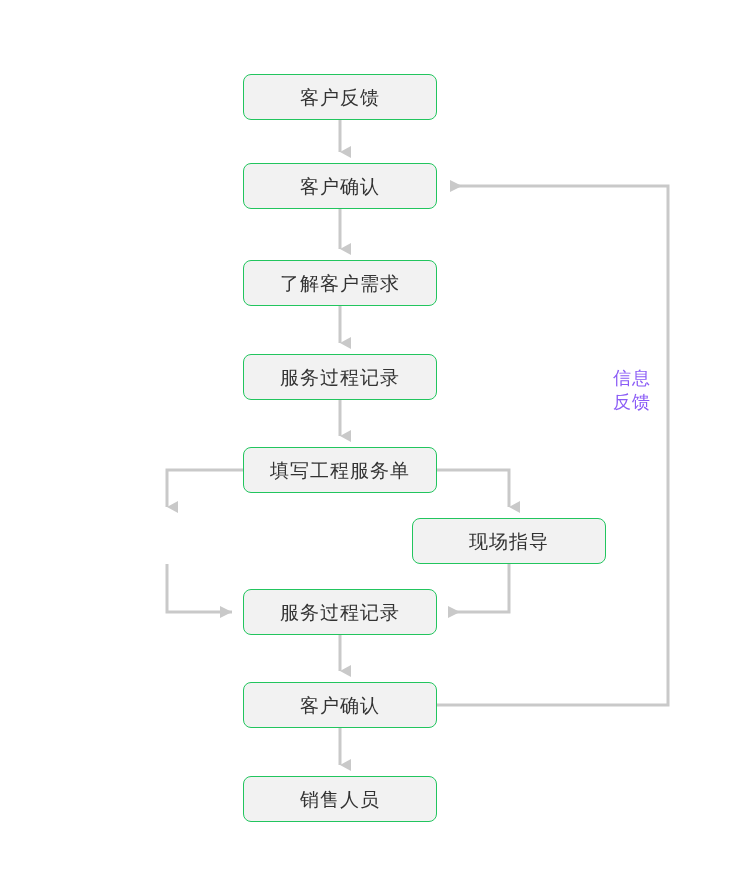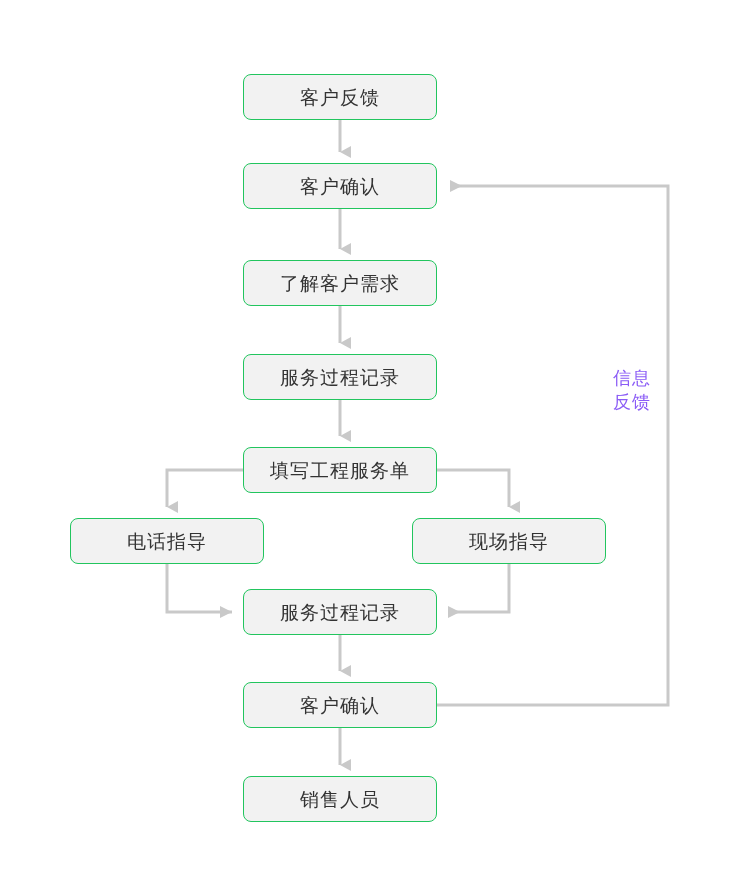--- a/index.html
+++ b/index.html
@@ -116,23 +116,20 @@
   </div>
 
   <div class="node node-main" style="top:354px;">
     <span>服务过程记录</span>
   </div>
 
   <div class="node node-main" style="top:447px;">
     <span>填写工程服务单</span>
   </div>
 
-  <div class="node node-branch" style="left:70px; top:518px;">
-    <span>电话指导</span>
-  </div>
 
   <div class="node node-branch" style="left:412px; top:518px;">
     <span>现场指导</span>
   </div>
 
   <div class="node node-main" style="top:589px;">
     <span>服务过程记录</span>
   </div>
 
   <div class="node node-main" style="top:682px;">

